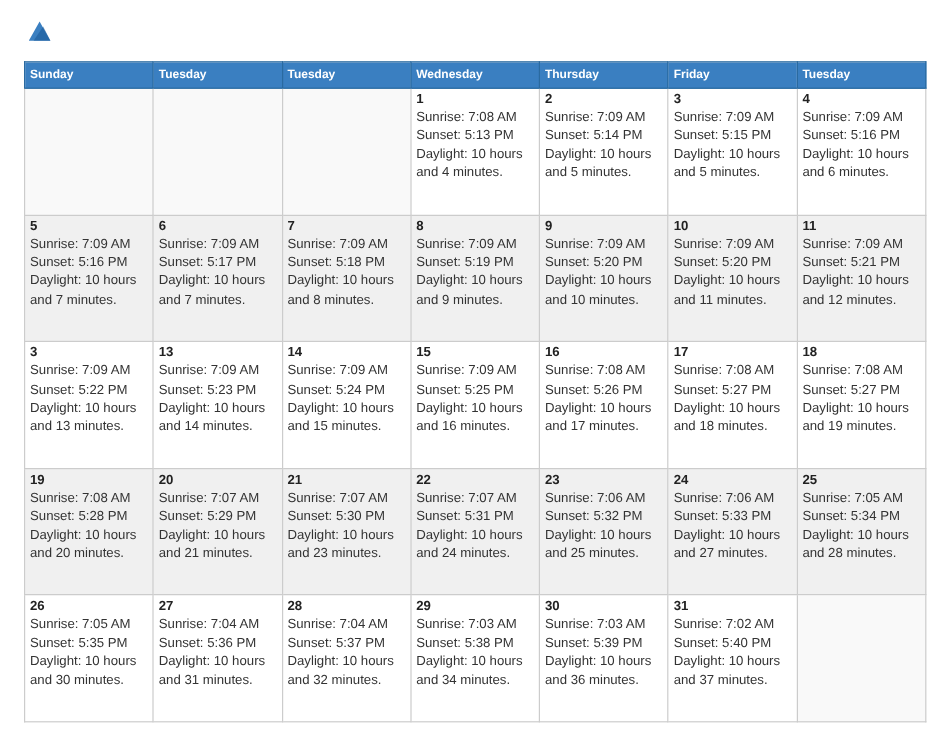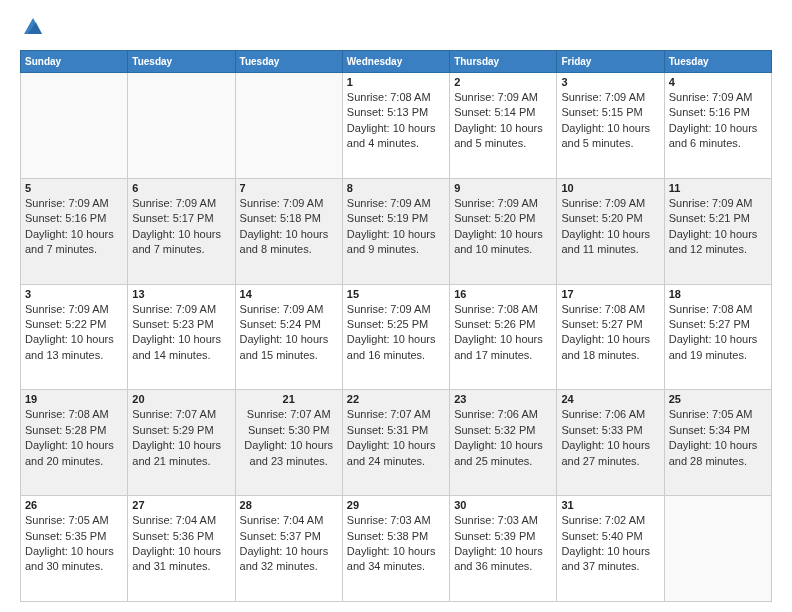--- a/index.html
+++ b/index.html
@@ -274,21 +274,21 @@
 Daylight: 10 hours
 and 20 minutes.</div>
           </td>
           <td style="background-color: rgb(240, 240, 240); margin-left: 48px;">
             <span class="day-number">20</span>
             <div class="day-info" style="white-space: pre-line;">Sunrise: 7:07 AM
 Sunset: 5:29 PM
 Daylight: 10 hours
 and 21 minutes.</div>
           </td>
-          <td style="background-color: rgb(240, 240, 240); text-align: center;">
+          <td style="background-color: rgb(240, 240, 240);">
             <span class="day-number">21</span>
             <div class="day-info" style="white-space: pre-line;">Sunrise: 7:07 AM
 Sunset: 5:30 PM
 Daylight: 10 hours
 and 23 minutes.</div>
           </td>
           <td style="background-color: rgb(240, 240, 240);">
             <span class="day-number">22</span>
             <div class="day-info" style="white-space: pre-line;">Sunrise: 7:07 AM
 Sunset: 5:31 PM

